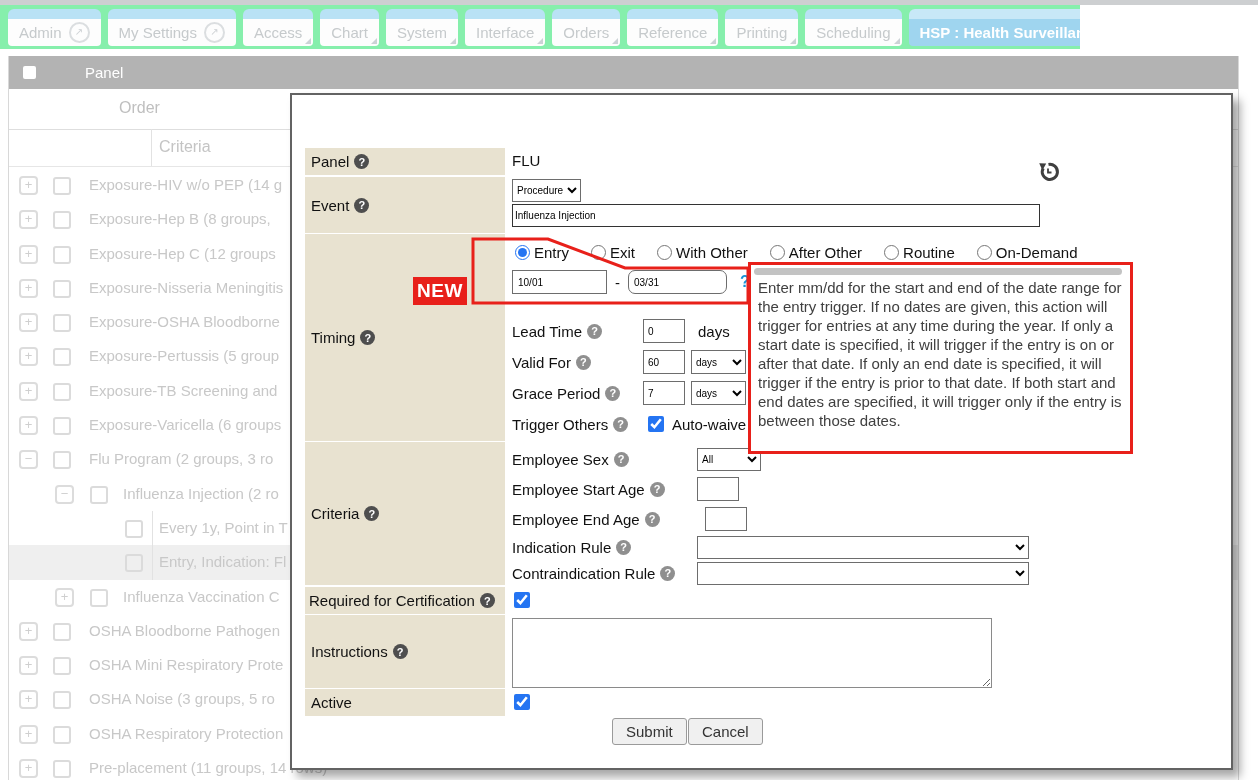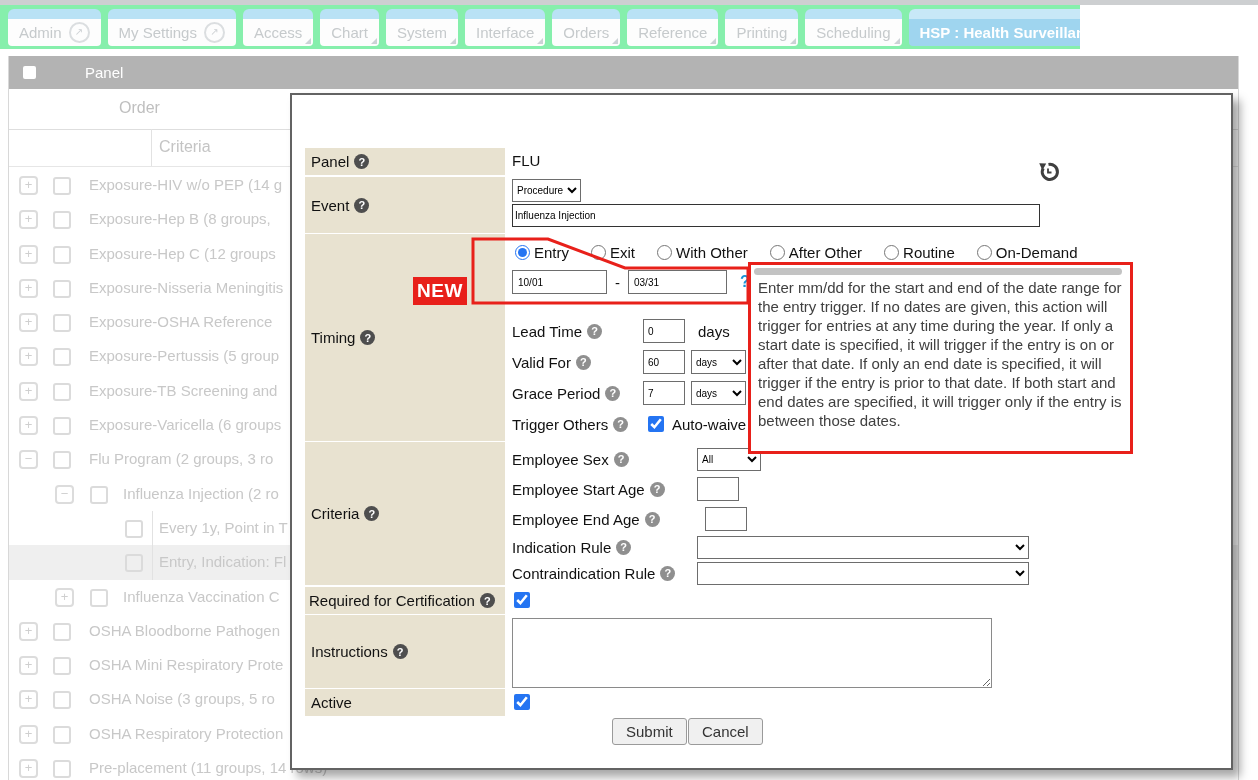--- a/index.html
+++ b/index.html
@@ -217,21 +217,21 @@
         <span class="lbl">Exposure-Hep C  (12 groups</span>
       </div>
     <div class="trow lvl0">
         <span class="pm plus"></span>
         <span class="cb"></span>
         <span class="lbl">Exposure-Nisseria Meningitis</span>
       </div>
     <div class="trow lvl0">
         <span class="pm plus"></span>
         <span class="cb"></span>
-        <span class="lbl">Exposure-OSHA Reference</span>
+        <span class="lbl">Exposure-OSHA Bloodborne</span>
       </div>
     <div class="trow lvl0">
         <span class="pm plus"></span>
         <span class="cb"></span>
         <span class="lbl">Exposure-Pertussis  (5 group</span>
       </div>
     <div class="trow lvl0">
         <span class="pm plus"></span>
         <span class="cb"></span>
         <span class="lbl">Exposure-TB Screening and</span>
@@ -352,21 +352,21 @@
           </label>
         <label>
             <input type="radio" name="timing" style="">
             <span>On-Demand</span>
           </label>
       </div>
 
       <div class="date-row">
         <input type="text" class="date-inp" value="10/01" style="">
         <span style="margin:0 8px;">-</span>
-        <input type="text" class="date-inp" style="width: 99px;" value="03/31">
+        <input type="text" class="date-inp" style="width: 99px; border-radius: 7px;" value="03/31">
         <span class="blueq" style="margin-left:13px;">?</span>
       </div>
 
       <div class="sub" style="top:84px;">
         <span class="slbl" style="width:131px;">
             <span>Lead Time</span>
             <span class="qicon gray"></span>
           </span>
         <input type="text" class="num" value="0" style="">
         <span style="margin-left:13px;">days</span>

